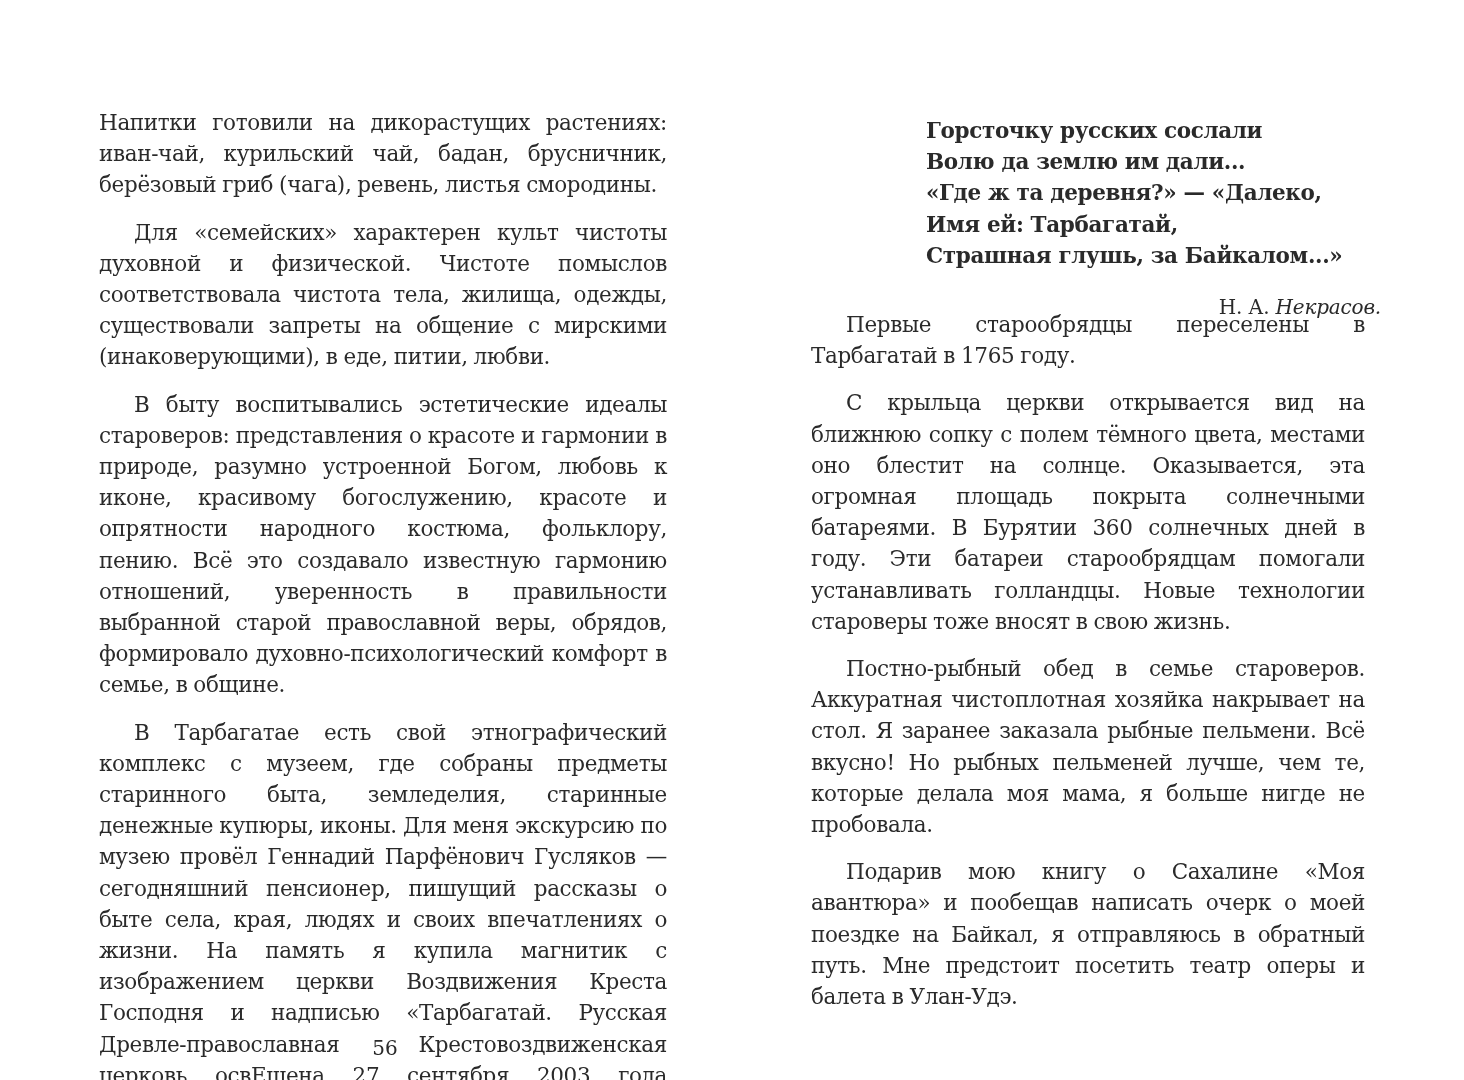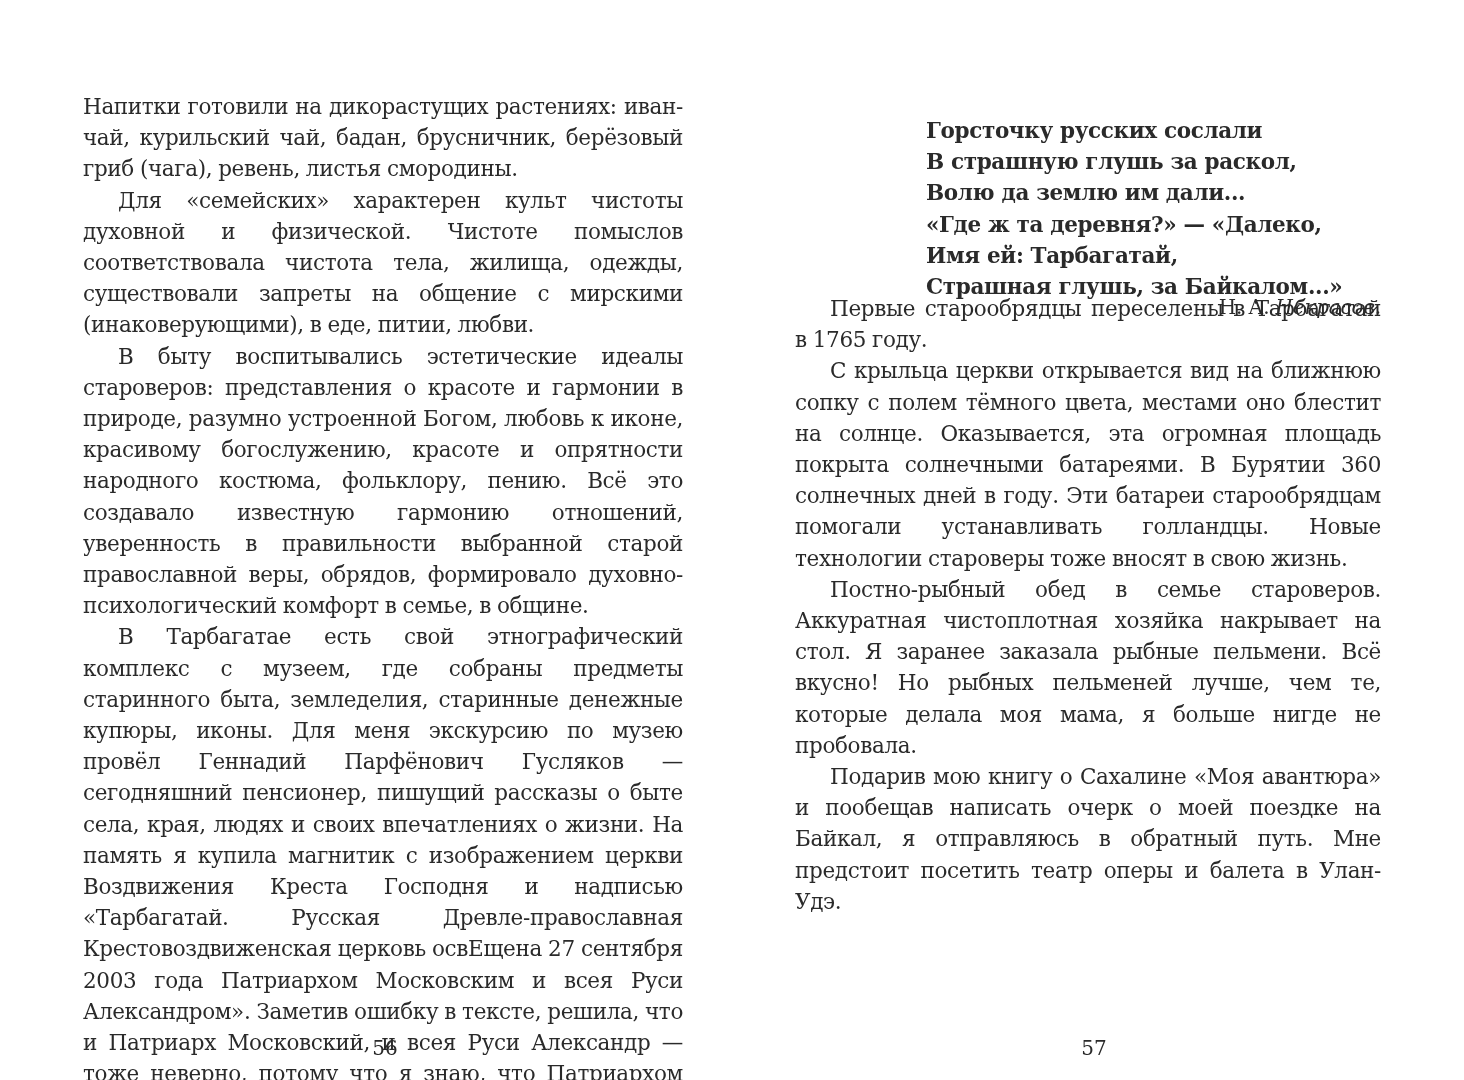--- a/index.html
+++ b/index.html
@@ -15,21 +15,21 @@
     position: absolute;
     font-size: 21.5px;
     line-height: 31.2px;
     text-align: justify;
     hyphens: manual;
     letter-spacing: -0.35px;
     word-spacing: -0.5px;
   }
   .page-left .text-block { left: 83px; width: 600px; top: 91px; }
   .page-right .text-block { left: 63px; width: 586px; top: 293px; }
-  .text-block p { margin: 0; text-indent: 35px; }
+  .text-block p { margin: 16px; text-indent: 35px; }
   .text-block p.no-indent { text-indent: 0; }
   .poem {
     position: absolute; left: 194px; top: 115px;
     font-size: 21.5px; line-height: 31.2px; letter-spacing: -0.35px;
   }
   .poem div { white-space: nowrap; font-weight: bold; }
   .attribution {
     position: absolute; right: 83px; top: 255px;
     font-size: 20px; letter-spacing: -0.2px; margin-top: 40px;
   }
@@ -51,31 +51,29 @@
     <p>В быту воспитывались эстетические идеалы староверов: представления о красоте и гармонии в природе, разумно устроенной Богом, любовь к иконе, красивому богослужению, красоте и опрятности народного костюма, фольклору, пению. Всё это создавало известную гармонию отношений, уверенность в правильности выбранной старой православной веры, обрядов, формировало духовно-психологический комфорт в семье, в общине.</p>
     <p>В Тарбагатае есть свой этнографический комплекс с музеем, где собраны предметы старинного быта, земледелия, старинные денежные купюры, иконы. Для меня экскурсию по музею провёл Геннадий Парфёнович Гусляков — сегодняшний пенсионер, пишущий рассказы о быте села, края, людях и своих впечатлениях о жизни. На память я купила магнитик с изображением церкви Воздвижения Креста Господня и надписью «Тарбагатай. Русская Древле-православная Крестовоздвиженская церковь освЕщена 27 сентября 2003 года Патриархом Московским и всея Руси Александром». Заметив ошибку в тексте, решила, что и Патриарх Московский, и всея Руси Александр — тоже неверно, потому что я знаю, что Патриархом Московским и всея Руси до декабря 2008 года был Алексий. Но, оказывается, у старообрядцев свой Патриарх Московский и всея Руси!</p>
 
   </div>
   <div class="page-number">56</div>
 </div>
 
 <div class="page page-right">
   <div class="poem">
     <div>Горсточку русских сослали</div>
-    <div>В страшную глушь за раскол,</div>
     <div>Волю да землю им дали...</div>
     <div>«Где ж та деревня?» — «Далеко,</div>
     <div>Имя ей: Тарбагатай,</div>
     <div>Страшная глушь, за Байкалом...»</div>
   </div>
   <div class="attribution">
     <span>Н. А.</span>
     <span class="surname">Некрасов.</span>
   </div>
   <div class="text-block">
     <p>Первые старообрядцы переселены в Тарбагатай в 1765 году.</p>
     <p>С крыльца церкви открывается вид на ближнюю сопку с полем тёмного цвета, местами оно блестит на солнце. Оказывается, эта огромная площадь покрыта солнечными батареями. В Бурятии 360 солнечных дней в году. Эти батареи старообрядцам помогали устанавливать голландцы. Новые технологии староверы тоже вносят в свою жизнь.</p>
     <p>Постно-рыбный обед в семье староверов. Аккуратная чистоплотная хозяйка накрывает на стол. Я заранее заказала рыбные пельмени. Всё вкусно! Но рыбных пельменей лучше, чем те, которые делала моя мама, я больше нигде не пробовала.</p>
     <p>Подарив мою книгу о Сахалине «Моя авантюра» и пообещав написать очерк о моей поездке на Байкал, я отправляюсь в обратный путь. Мне предстоит посетить театр оперы и балета в Улан-Удэ.</p>
 
   </div>
-  <div class="page-number">57</div>
 </div>
 
 </body></html>

